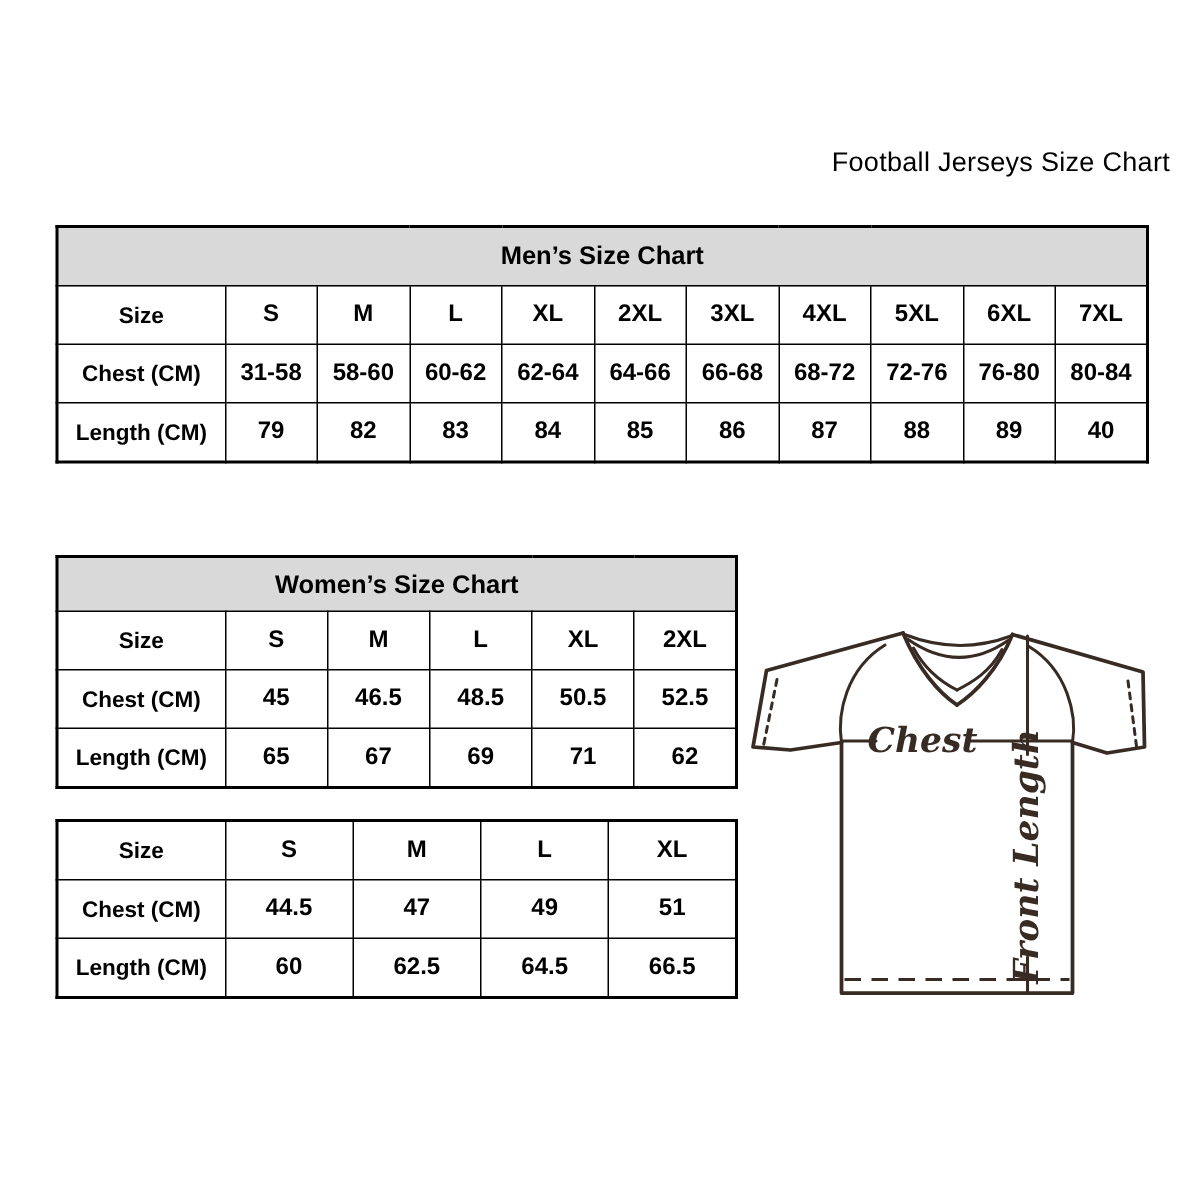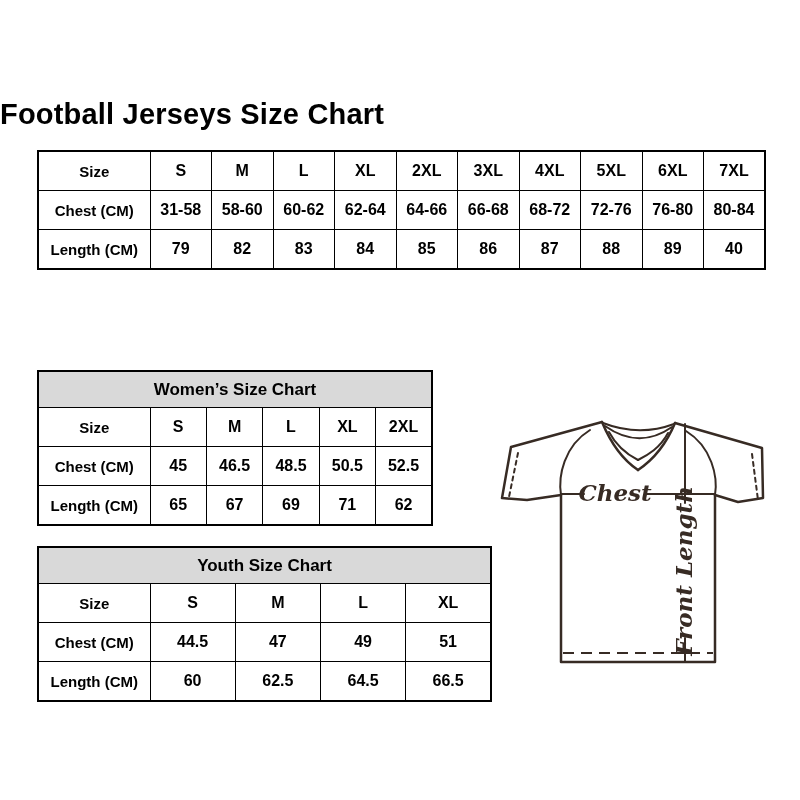--- a/index.html
+++ b/index.html
@@ -1,28 +1,28 @@
 <!DOCTYPE html>
 <html><head>
 <meta charset="utf-8">
 <style>
   html,body{margin:0;padding:0;background:#ffffff;}
   .canvas{position:relative;width:800px;height:800px;background:#ffffff;overflow:hidden;
           font-family:"Liberation Sans",sans-serif;color:#000;}
-  .title{position:absolute;top:98px;left:0;width:780px;text-align:left;
-         font-size:29px;font-weight:bold;letter-spacing:0.2px;}
+  .title{position:absolute;top:98px;left:0;width:780px;text-align:right;
+         font-size:18px;font-weight:normal;letter-spacing:0.2px;}
   table{position:absolute;border-collapse:collapse;table-layout:fixed;background:#fff;
         border:2px solid #000;}
   td{border:1px solid #000;text-align:center;vertical-align:middle;
      font-weight:bold;font-size:16px;padding:0;color:#000;}
   td.lbl{font-size:15px;margin-left:16px;}
   tr.hdr td{background:#d9d9d9;font-size:17px;height:38px;}
   .t-men{left:37px;top:150px;width:729px;}
   .t-men td{height:38px;}
-  .t-women{left:37px;top:370px;width:396px;}
+  .t-women{left:37px;top:370px;width:455px;}
   .t-youth{left:37px;top:546px;width:455px;}
   .t-women td,.t-youth td{height:38px;}
   .t-women tr.hdr td,.t-youth tr.hdr td{height:35px;}
   col.c-lbl{width:112px;}
   .jersey{position:absolute;left:500px;top:402px;}
   .jline{stroke:#372b24;fill:none;stroke-width:2.5;stroke-linejoin:round;stroke-linecap:round;}
   .jthin{stroke-width:2;}
   .jdash{stroke-dasharray:4,4;}
   .jhem{stroke-dasharray:11,7;stroke-linecap:butt;}
   .jtext{font-family:"DejaVu Serif",serif;font-style:italic;font-weight:bold;
@@ -34,20 +34,23 @@
 <div class="canvas">
 
   <div class="title">Football Jerseys Size Chart</div>
 
   <table class="t-men">
     <colgroup>
         <col class="c-lbl">
         <col span="10">
       </colgroup>
     <tbody>
+        <tr class="hdr">
+      <td colspan="11">Men’s Size Chart</td>
+    </tr>
     <tr>
       <td class="lbl">Size</td>
       <td>S</td>
       <td>M</td>
       <td>L</td>
       <td>XL</td>
       <td>2XL</td>
       <td>3XL</td>
       <td>4XL</td>
       <td>5XL</td>
@@ -118,23 +121,20 @@
     </tr>
   </tbody>
     </table>
 
   <table class="t-youth">
     <colgroup>
         <col class="c-lbl">
         <col span="4">
       </colgroup>
     <tbody>
-        <tr class="hdr">
-      <td colspan="5">Youth Size Chart</td>
-    </tr>
     <tr>
       <td class="lbl">Size</td>
       <td>S</td>
       <td>M</td>
       <td>L</td>
       <td>XL</td>
     </tr>
     <tr>
       <td class="lbl">Chest (CM)</td>
       <td>44.5</td>

